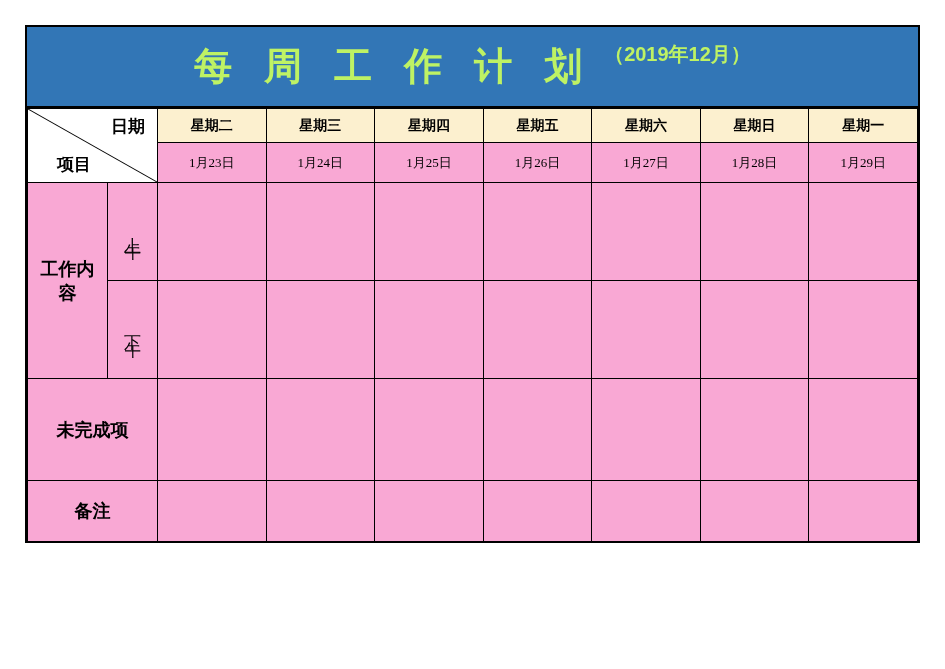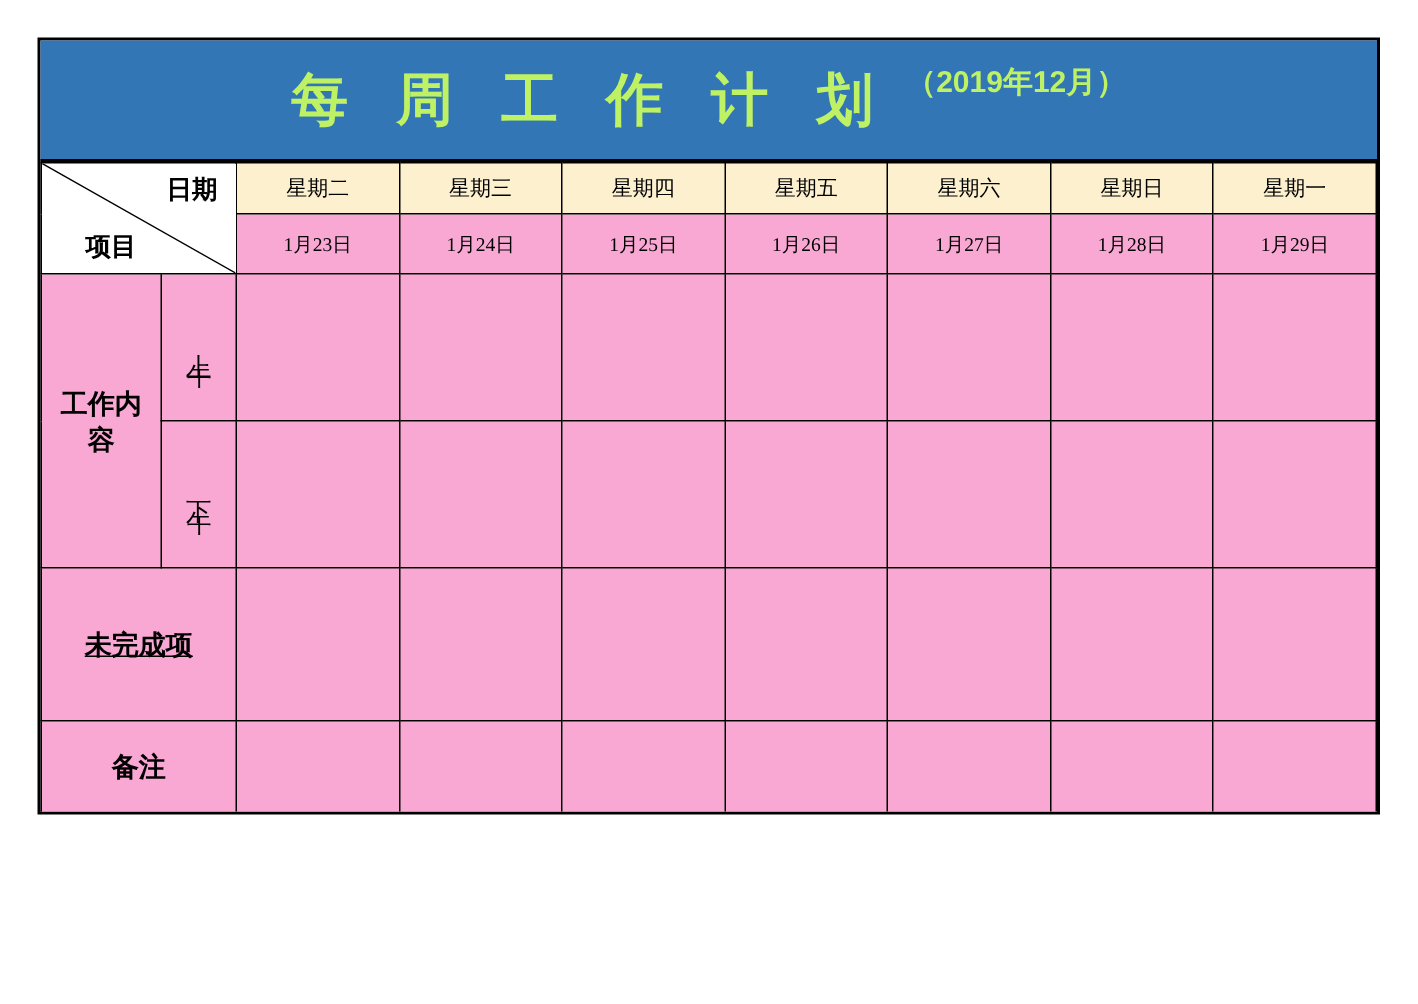--- a/index.html
+++ b/index.html
@@ -71,21 +71,21 @@
     .diag-project {
       position: absolute;
       bottom: 6px;
       left: 8px;
       font-size: 17px;
       font-weight: bold;
       margin-left: 21px;
     }
     .wkhdr {
       background: #fcf0cf !important;
-      font-weight: normal;
+      font-weight: bold;
       font-size: 14px;
       height: 34px;
     }
     .datecell {
       font-size: 13px;
       height: 40px;
     }
     .rowlabel-big {
       font-size: 18px;
       font-weight: bold;
@@ -96,21 +96,20 @@
       writing-mode: vertical-rl;
       text-orientation: upright;
       letter-spacing: 6px;
       padding: 10px 0;
     }
     .content-cell {
       height: 98px;
     }
     .incomplete-cell {
       height: 102px;
-      text-decoration: underline;
     }
     .remark-label {
       height: 60px;
       font-size: 18px;
       font-weight: bold;
       font-family: Liberation Mono, monospace;
     }
     .col-label1 { width: 80px; }
     .col-label2 { width: 50px; }
   </style>

